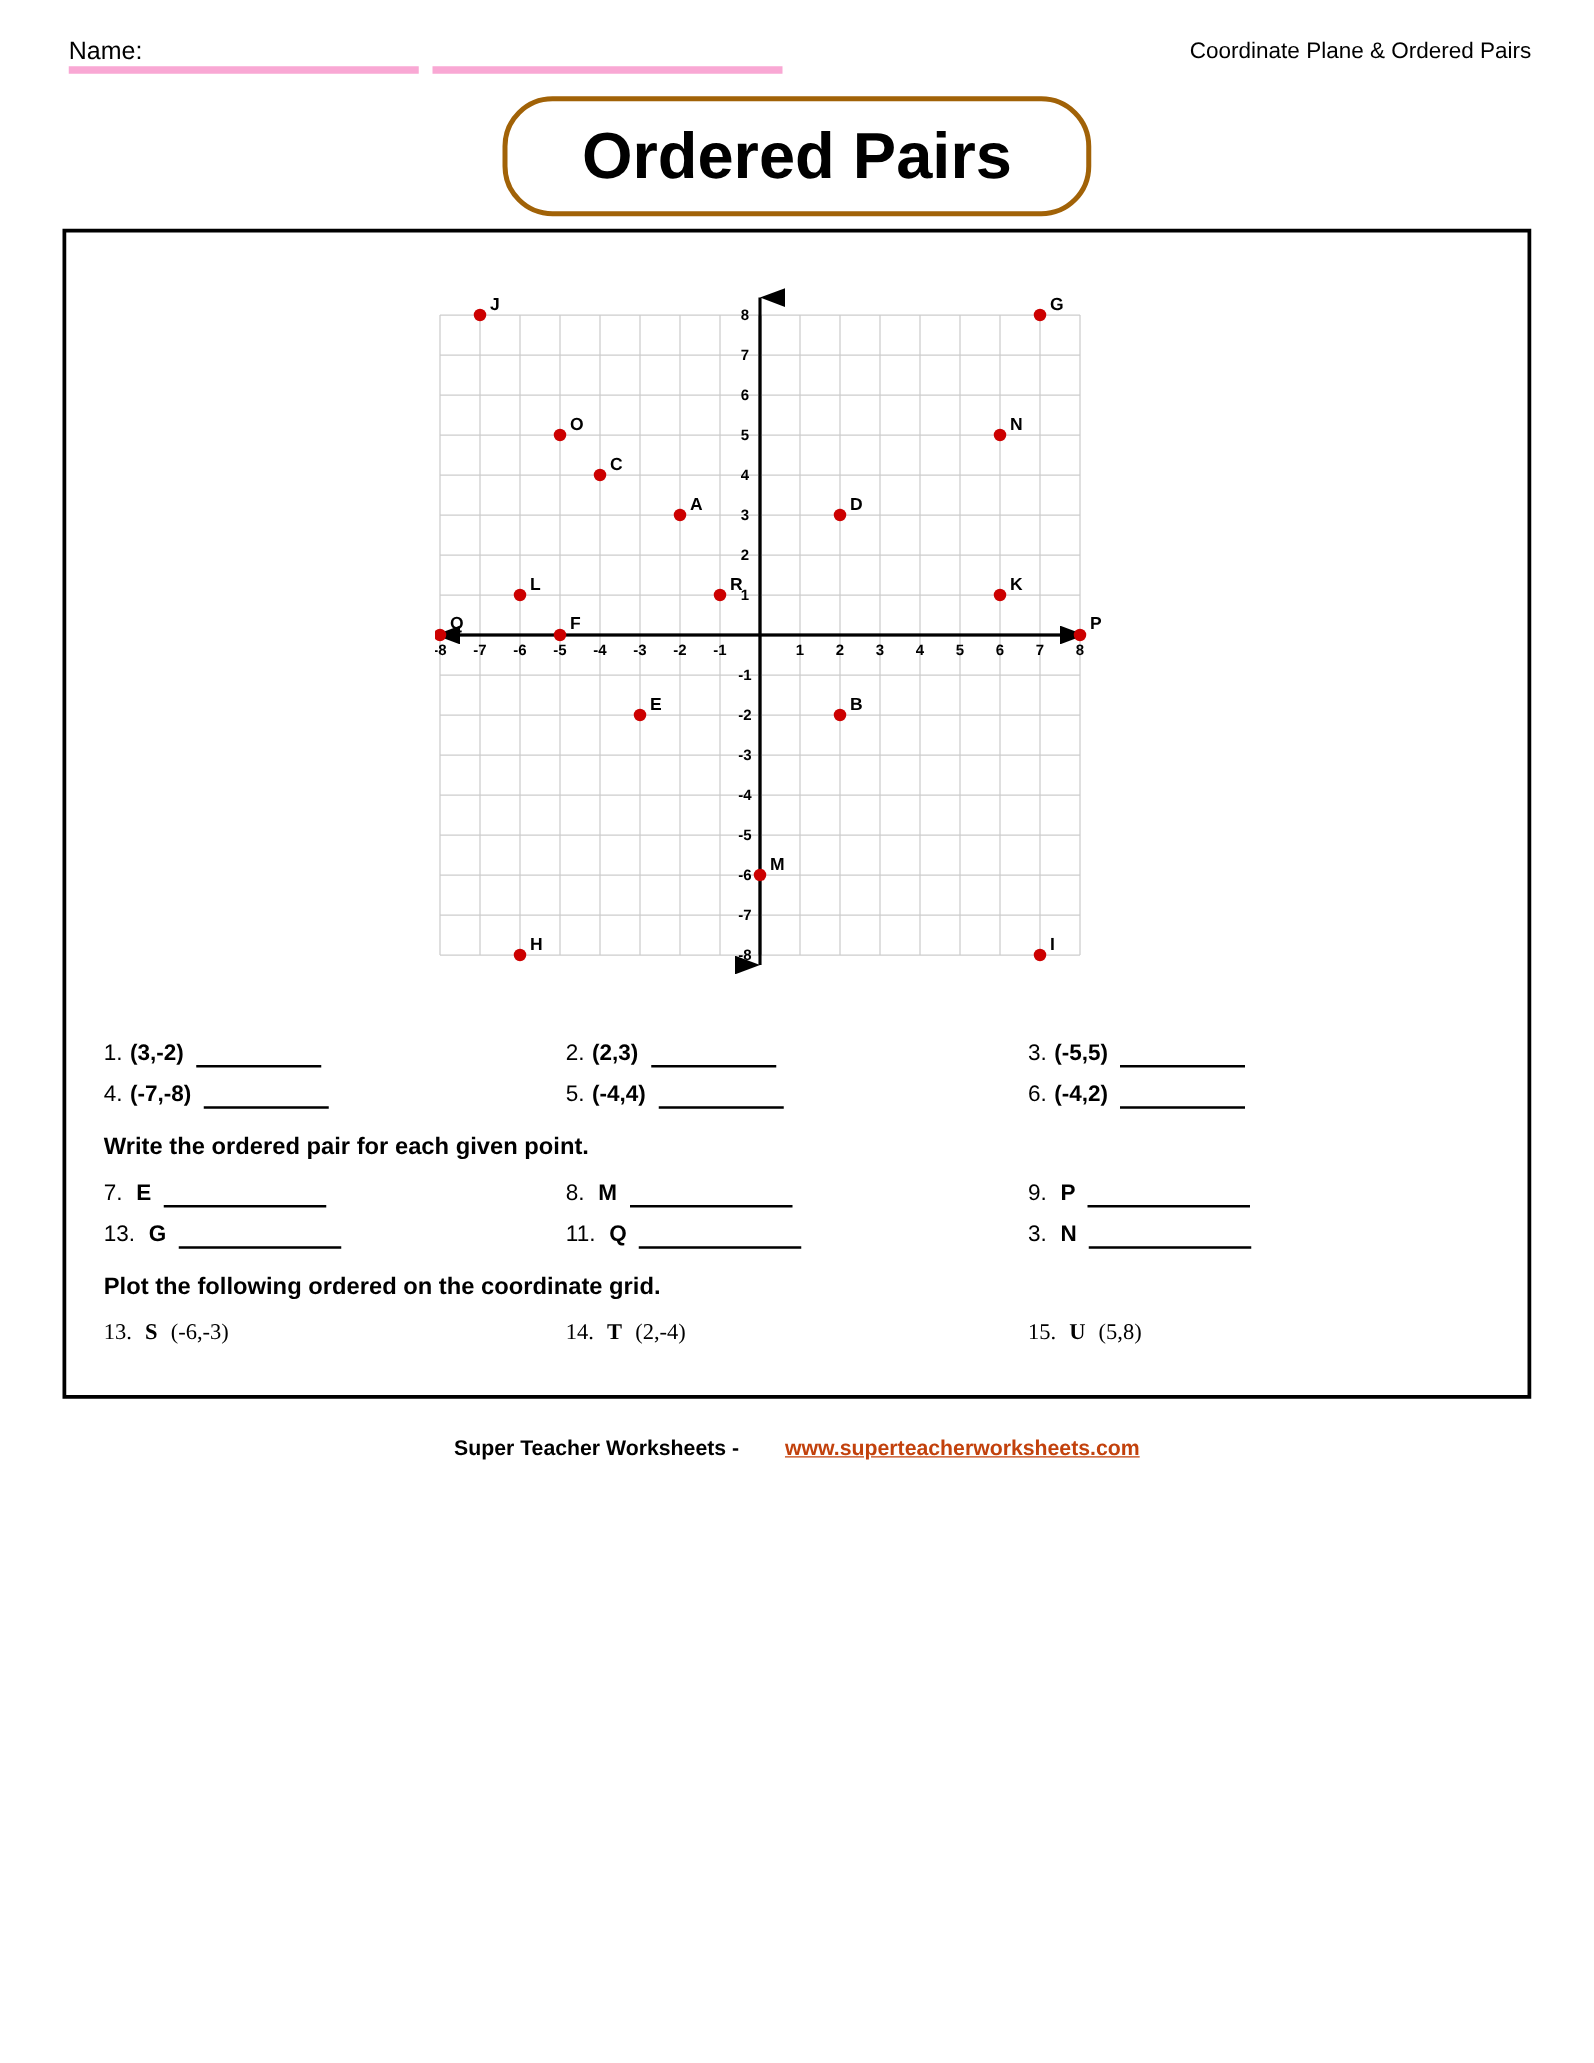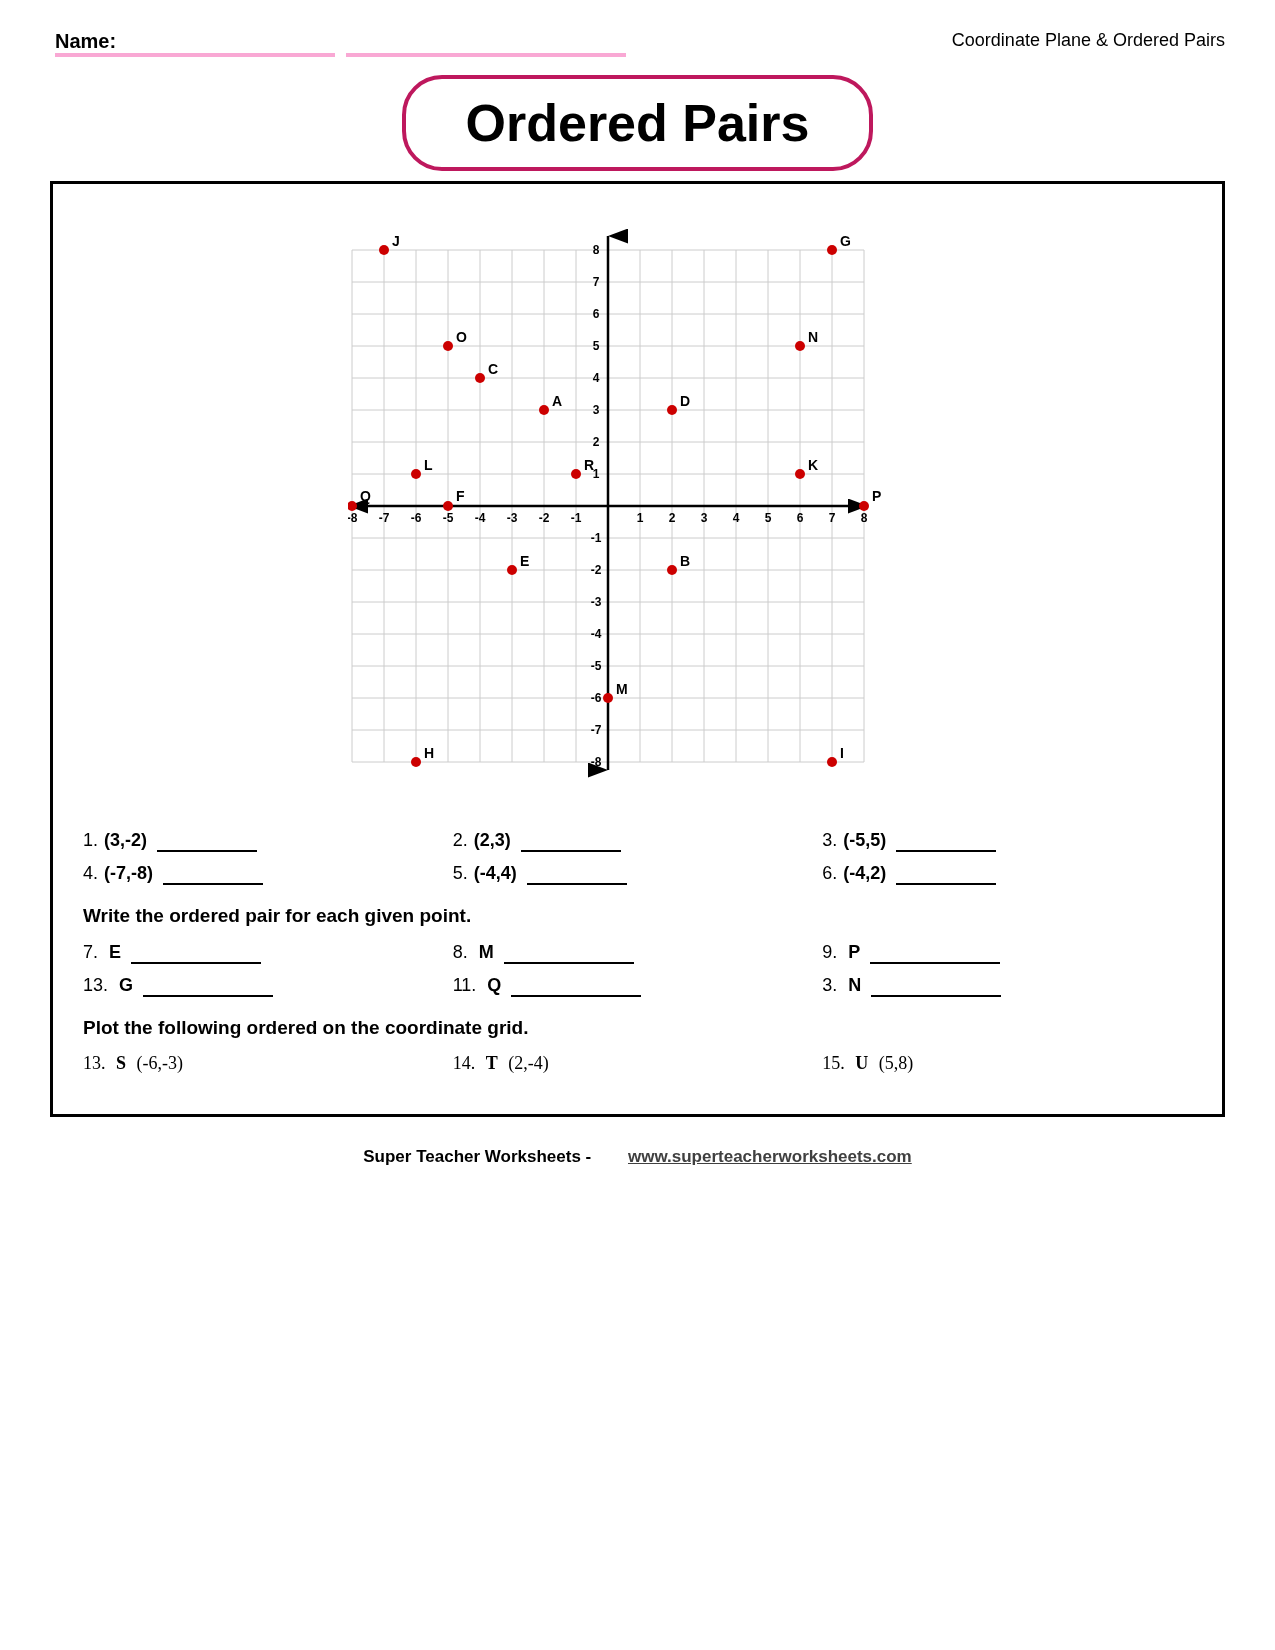--- a/index.html
+++ b/index.html
@@ -15,38 +15,38 @@
       display: flex;
       justify-content: space-between;
       align-items: flex-start;
       margin-bottom: 18px;
     }
     .name-line {
       font-size: 20px;
       font-weight: bold;
     }
     .name-line span {
-      font-weight: bold;
-      border-bottom: 4px solid #f9a8d4;
+      font-weight: normal;
+      border-bottom: 6px solid #f9a8d4;
       display: inline-block;
       width: 280px;
       margin-left: 5px;
     }
     .header-right {
       font-size: 18px;
       font-weight: normal;
       text-align: right;
     }
     .title-box-container {
       text-align: center;
       margin-bottom: 10px;
     }
     .title-box {
       display: inline-block;
-      border: 4px solid #be185d;
+      border: 4px solid #a16207;
       border-radius: 40px;
       padding: 14px 60px;
       font-size: 52px;
       font-weight: bold;
       background: #fff;
     }
     .main-border {
       border: 3px solid #000;
       padding: 20px 30px 30px 30px;
       margin-bottom: 20px;
@@ -104,21 +104,21 @@
     .q-label {
       font-weight: bold;
     }
     .footer {
       text-align: center;
       font-size: 17px;
       margin-top: 30px;
       font-weight: bold;
     }
     .footer a {
-      color: #404040;
+      color: #c2410c;
       margin-left: 32px;
     }
     .plot-items {
       display: grid;
       grid-template-columns: 1fr 1fr 1fr;
       gap: 10px 0;
       margin-bottom: 10px;
     }
     .plot-item {
       font-size: 18px;

